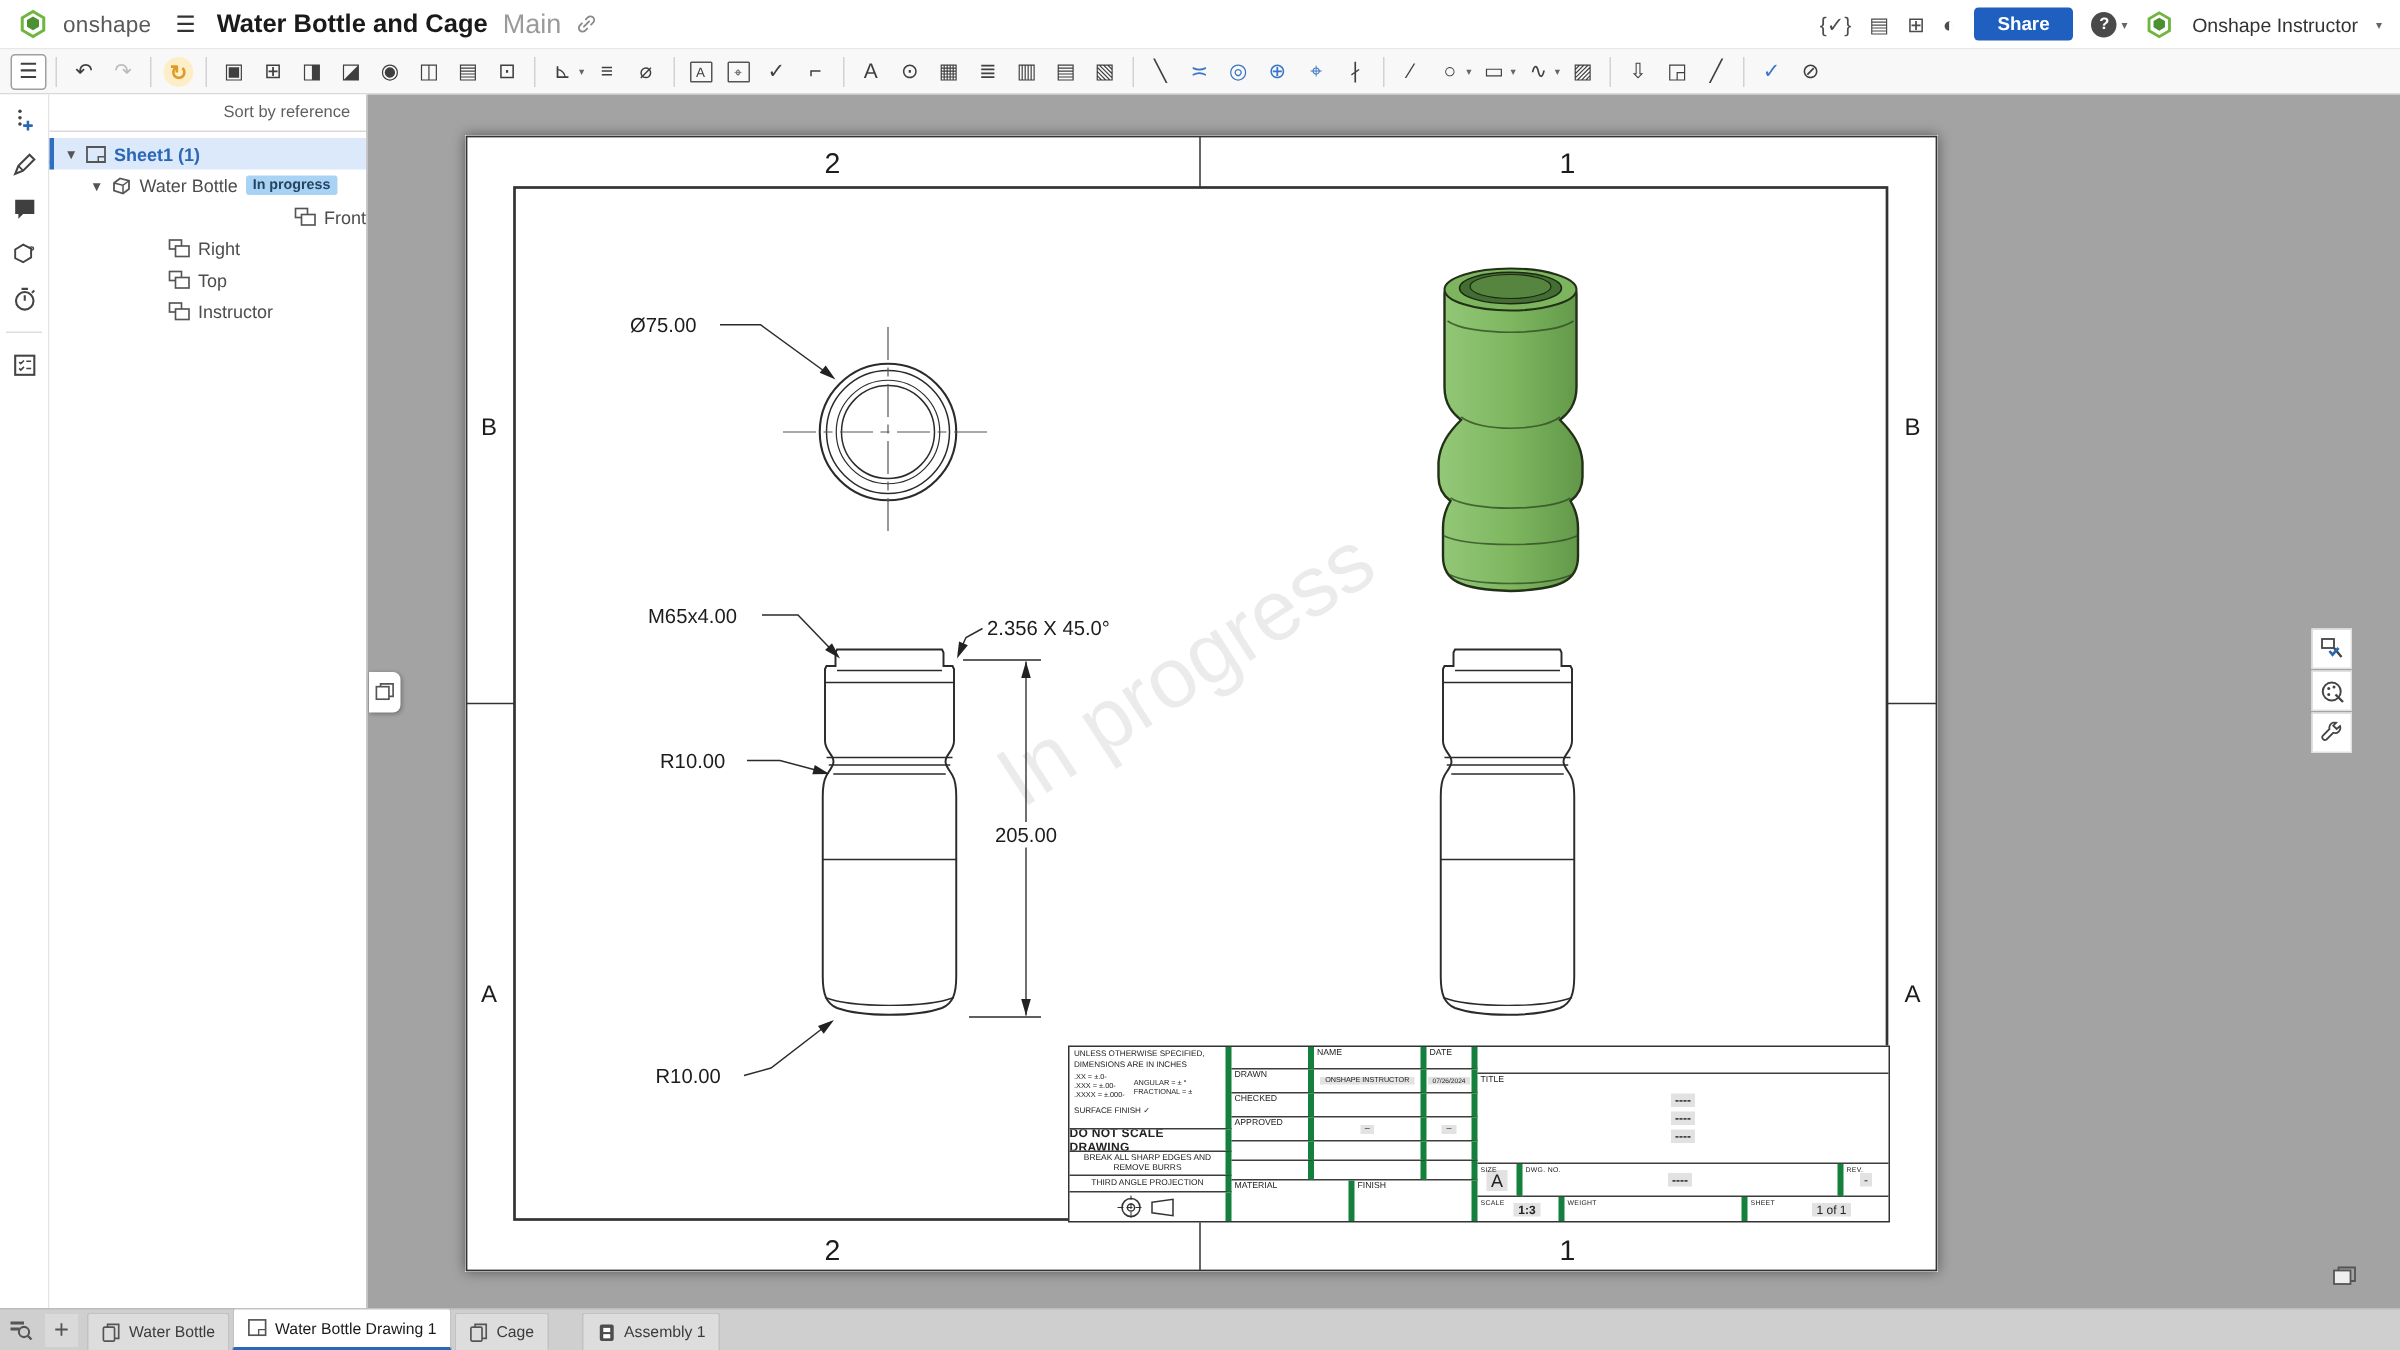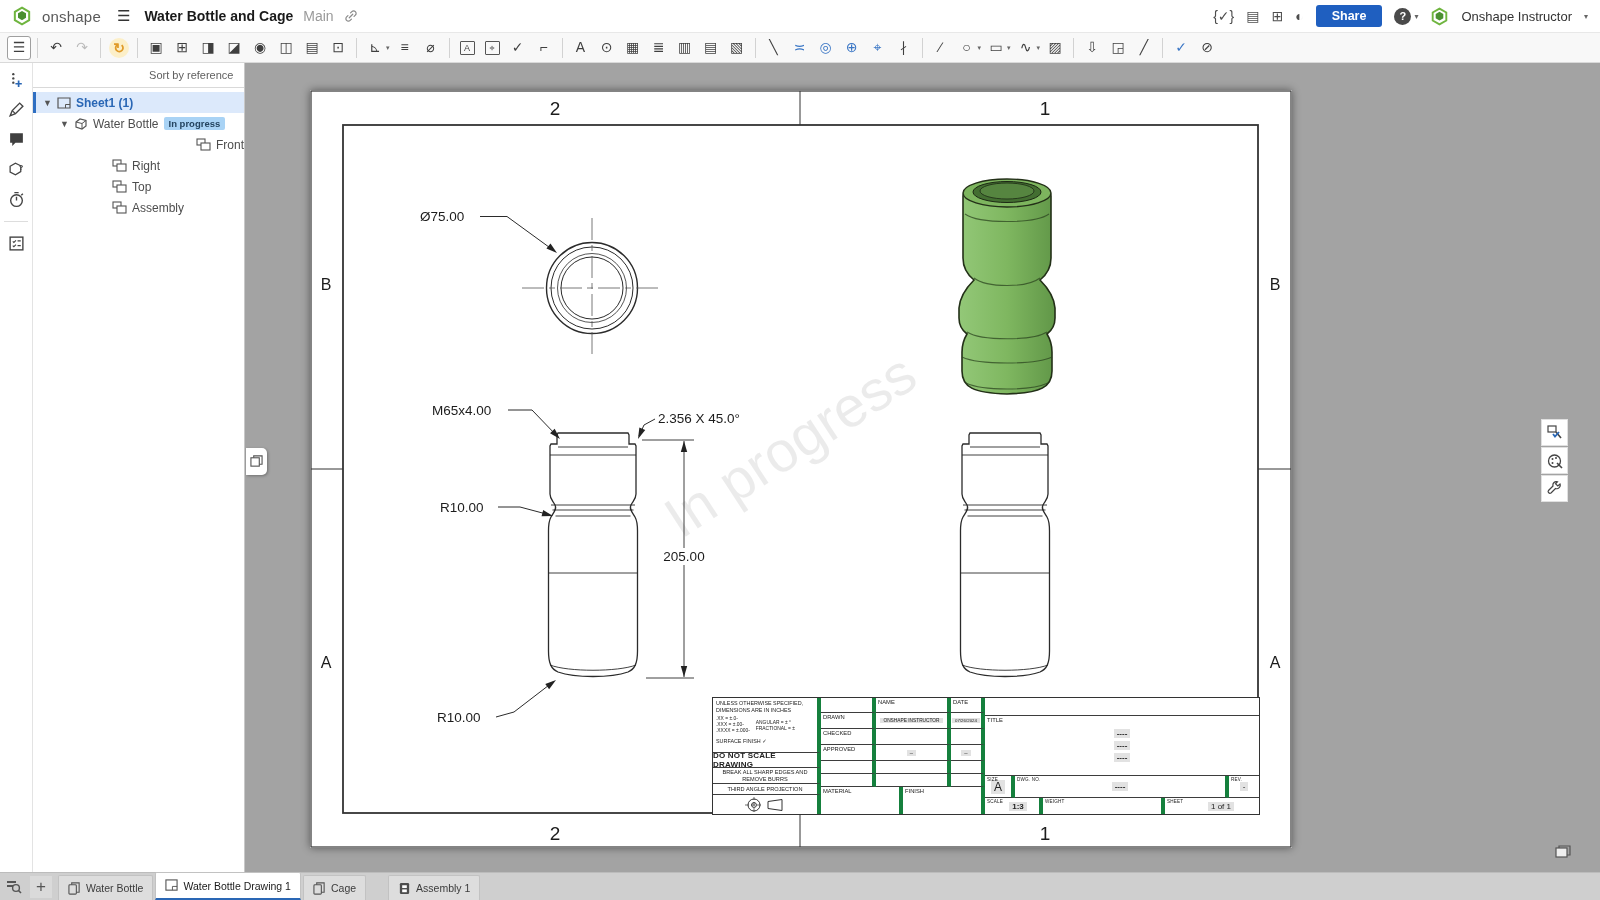--- a/index.html
+++ b/index.html
@@ -3,22 +3,22 @@
 <meta charset="utf-8">
 <style>
   html,body{margin:0;padding:0;}
   body{width:1600px;height:900px;font-family:"Liberation Sans",sans-serif;background:#fff;overflow:hidden;}
   #app{position:relative;width:1600px;height:900px;}
 
   
   #header{position:absolute;left:0;top:0;width:1600px;height:33px;background:#fff;border-bottom:1px solid #e8e8e8;display:flex;align-items:center;padding:0 12px;box-sizing:border-box;gap:10px;}
   .logo-text{font-size:15px;color:#595959;letter-spacing:.2px;}
   .hamburger{font-size:15px;color:#333;cursor:pointer;margin-left:6px;}
-  .doc-title{font-size:14px;font-weight:700;color:#1a1a1a;margin-left:4px;}
-  .ws-label{font-size:14px;color:#9a9a9a;}
+  .doc-title{font-size:17px;font-weight:700;color:#1a1a1a;margin-left:4px;}
+  .ws-label{font-size:18px;color:#9a9a9a;}
   .hdr-right{margin-left:auto;display:flex;align-items:center;gap:12px;}
   .hdr-ico{font-size:14px;color:#4d4d4d;}
   .share-btn{background:#1f5fc0;color:#fff;font-size:12.5px;padding:4px 16px;border-radius:3px;font-weight:600;}
   .help-circle{width:17px;height:17px;border-radius:50%;background:#4a4a4a;color:#fff;font-size:11px;display:flex;align-items:center;justify-content:center;font-weight:700;}
   .caret{font-size:8px;color:#666;}
   .user-name{font-size:13px;color:#333;}
 
   
   #toolbar{position:absolute;left:0;top:33px;width:1600px;height:30px;background:#f8f8f8;border-bottom:1px solid #d9d9d9;display:flex;align-items:center;padding-left:6px;box-sizing:border-box;}
   .tb-icon{display:inline-block;width:24px;height:24px;line-height:23px;text-align:center;font-size:14px;color:#3f3f3f;border-radius:3px;margin:0 1px;}
@@ -259,21 +259,21 @@
           <rect x="1" y="1" width="8" height="6" fill="none" stroke="#555" stroke-width="1.1"></rect>
             <rect x="5" y="5" width="9" height="7" fill="#fff" stroke="#555" stroke-width="1.1"></rect>
         </svg>
         <span>Top</span>
       </div>
       <div class="tree-row" style="padding-left:79px;">
         <svg width="15" height="13" viewBox="0 0 15 13">
           <rect x="1" y="1" width="8" height="6" fill="none" stroke="#555" stroke-width="1.1"></rect>
             <rect x="5" y="5" width="9" height="7" fill="#fff" stroke="#555" stroke-width="1.1"></rect>
         </svg>
-        <span>Assembly</span>
+        <span>Instructor</span>
       </div>
     </div>
   </div>
 
   <div id="drawing-area">
 
     <div id="paper">
       <svg class="paper-svg" width="982" height="758" viewBox="0 0 982 758">
         <defs>
           <path id="arr" d="M0,0 L-11,-3.2 L-11,3.2 Z"></path>

